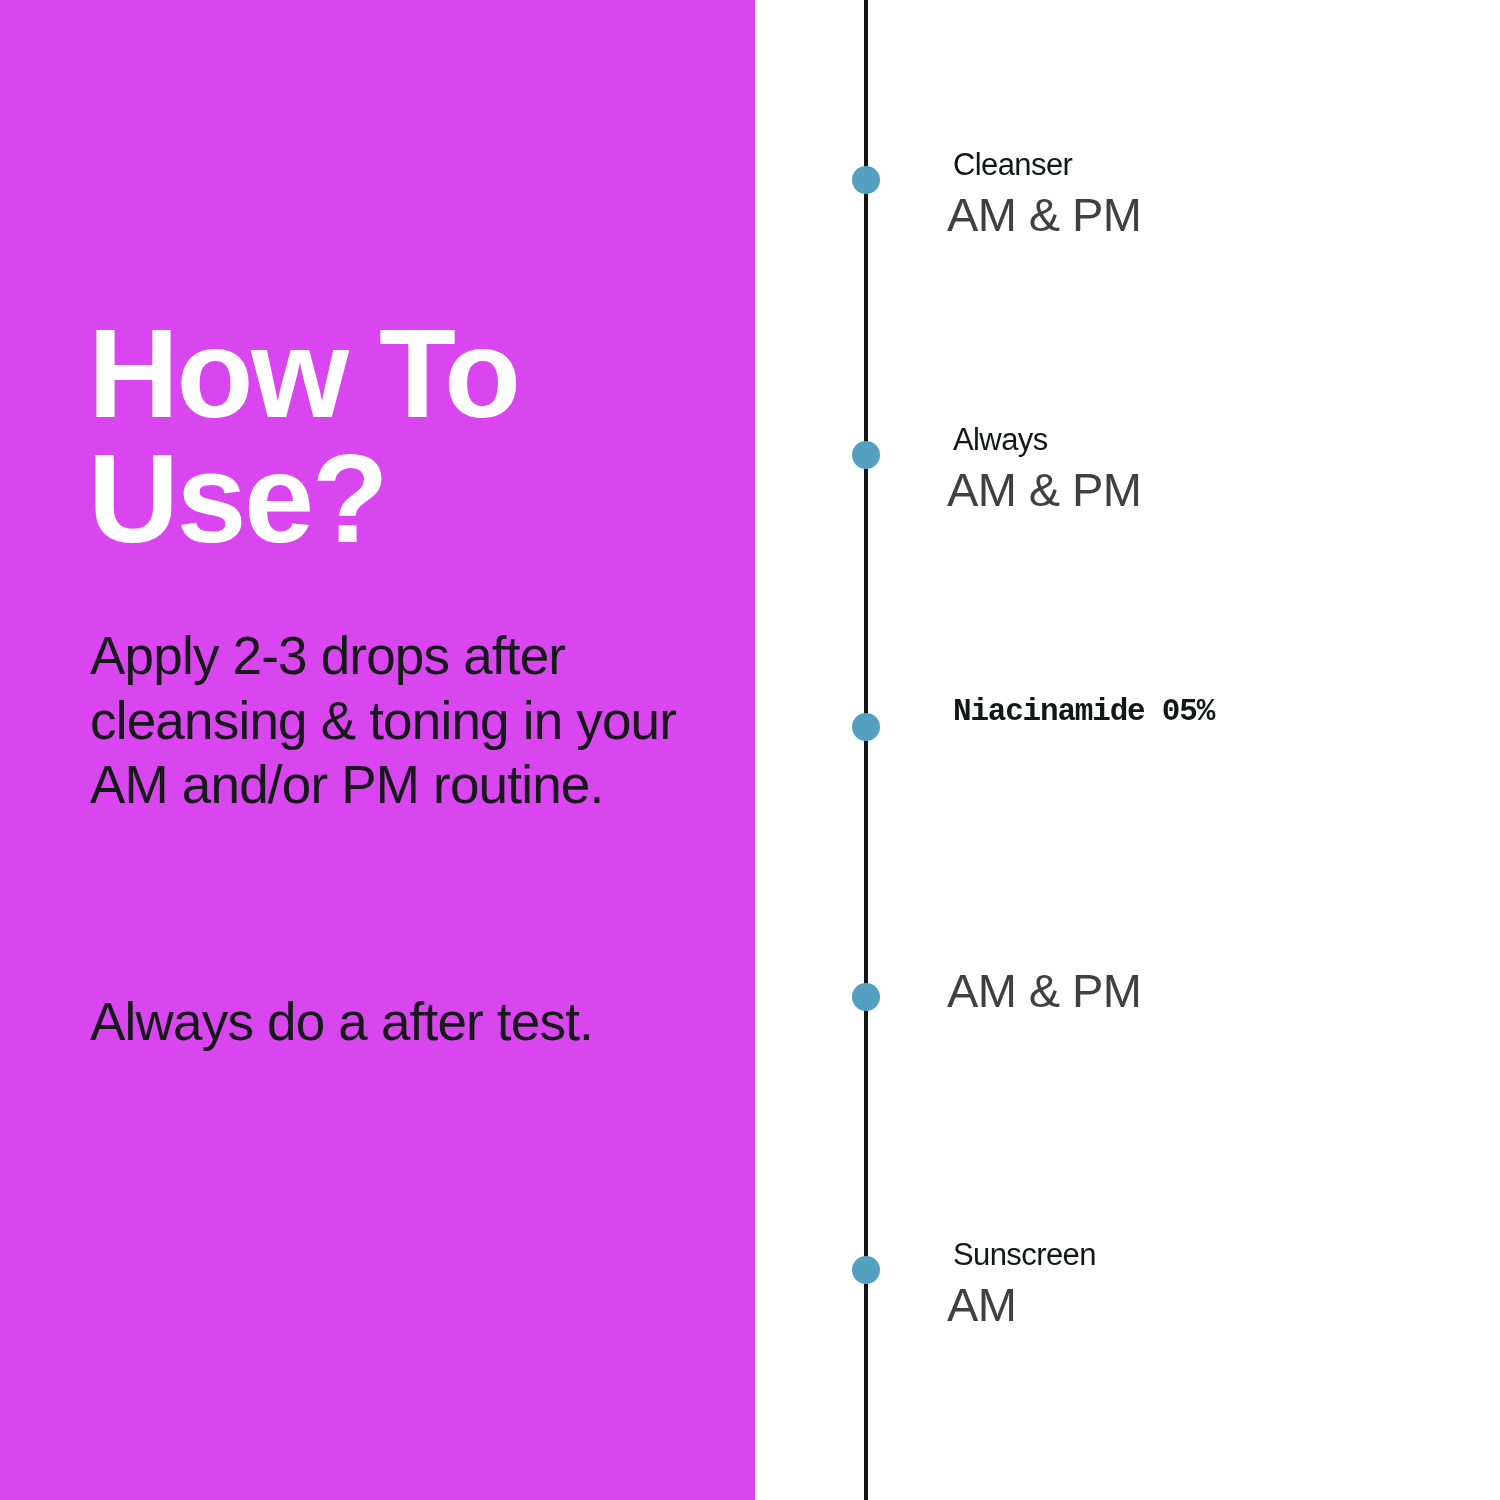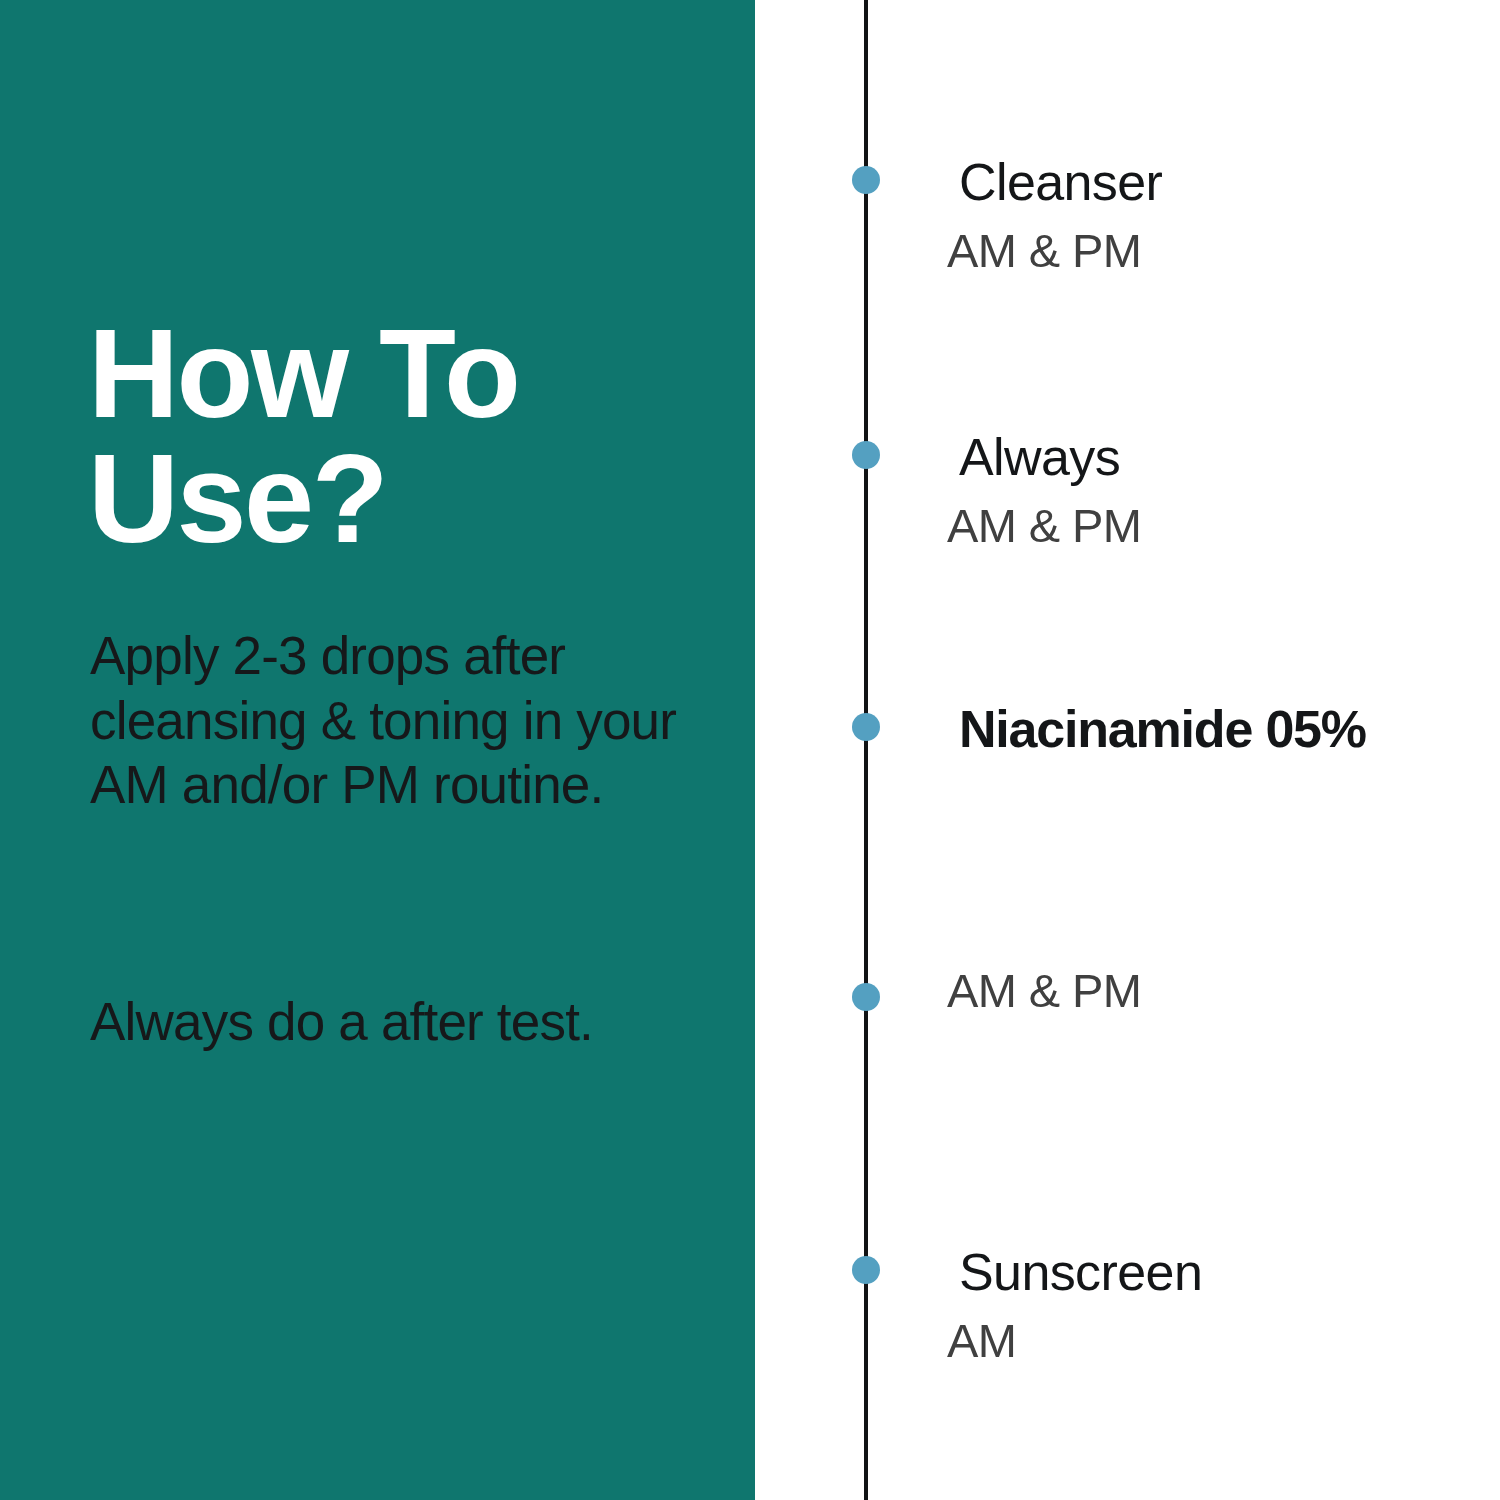--- a/index.html
+++ b/index.html
@@ -22,21 +22,21 @@
     background: #ffffff;
   }
 
   
   .left-panel {
     position: absolute;
     left: 0;
     top: 0;
     width: 755px;
     height: 1500px;
-    background: #0f766e;
+    background: #d946ef;
     box-sizing: border-box;
     padding: 12px;
   }
 
   .heading {
     position: absolute;
     left: 88px;
     top: 228px;
     width: 640px;
     color: #ffffff;
@@ -105,31 +105,32 @@
 
   .timeline-text {
     position: absolute;
     left: 192px;     
     top: -39px;
     width: 540px;
   }
 
   .item-title {
     color: #141618;
-    font-size: 52px;
+    font-size: 31px;
     line-height: 1.14;
     font-weight: 400;
     letter-spacing: -0.6px;
-    margin: 12px;
+    margin: 6px;
     white-space: nowrap;
   }
 
   .item-title.emphasis {
     font-weight: 700;
     letter-spacing: -1.2px;
+    font-family: Liberation Mono, monospace;
   }
 
   .item-sub {
     color: #404040;
     font-size: 47px;
     line-height: 1.14;
     font-weight: 400;
     letter-spacing: -0.6px;
     margin: 6px 0 0 0;
     white-space: nowrap;

